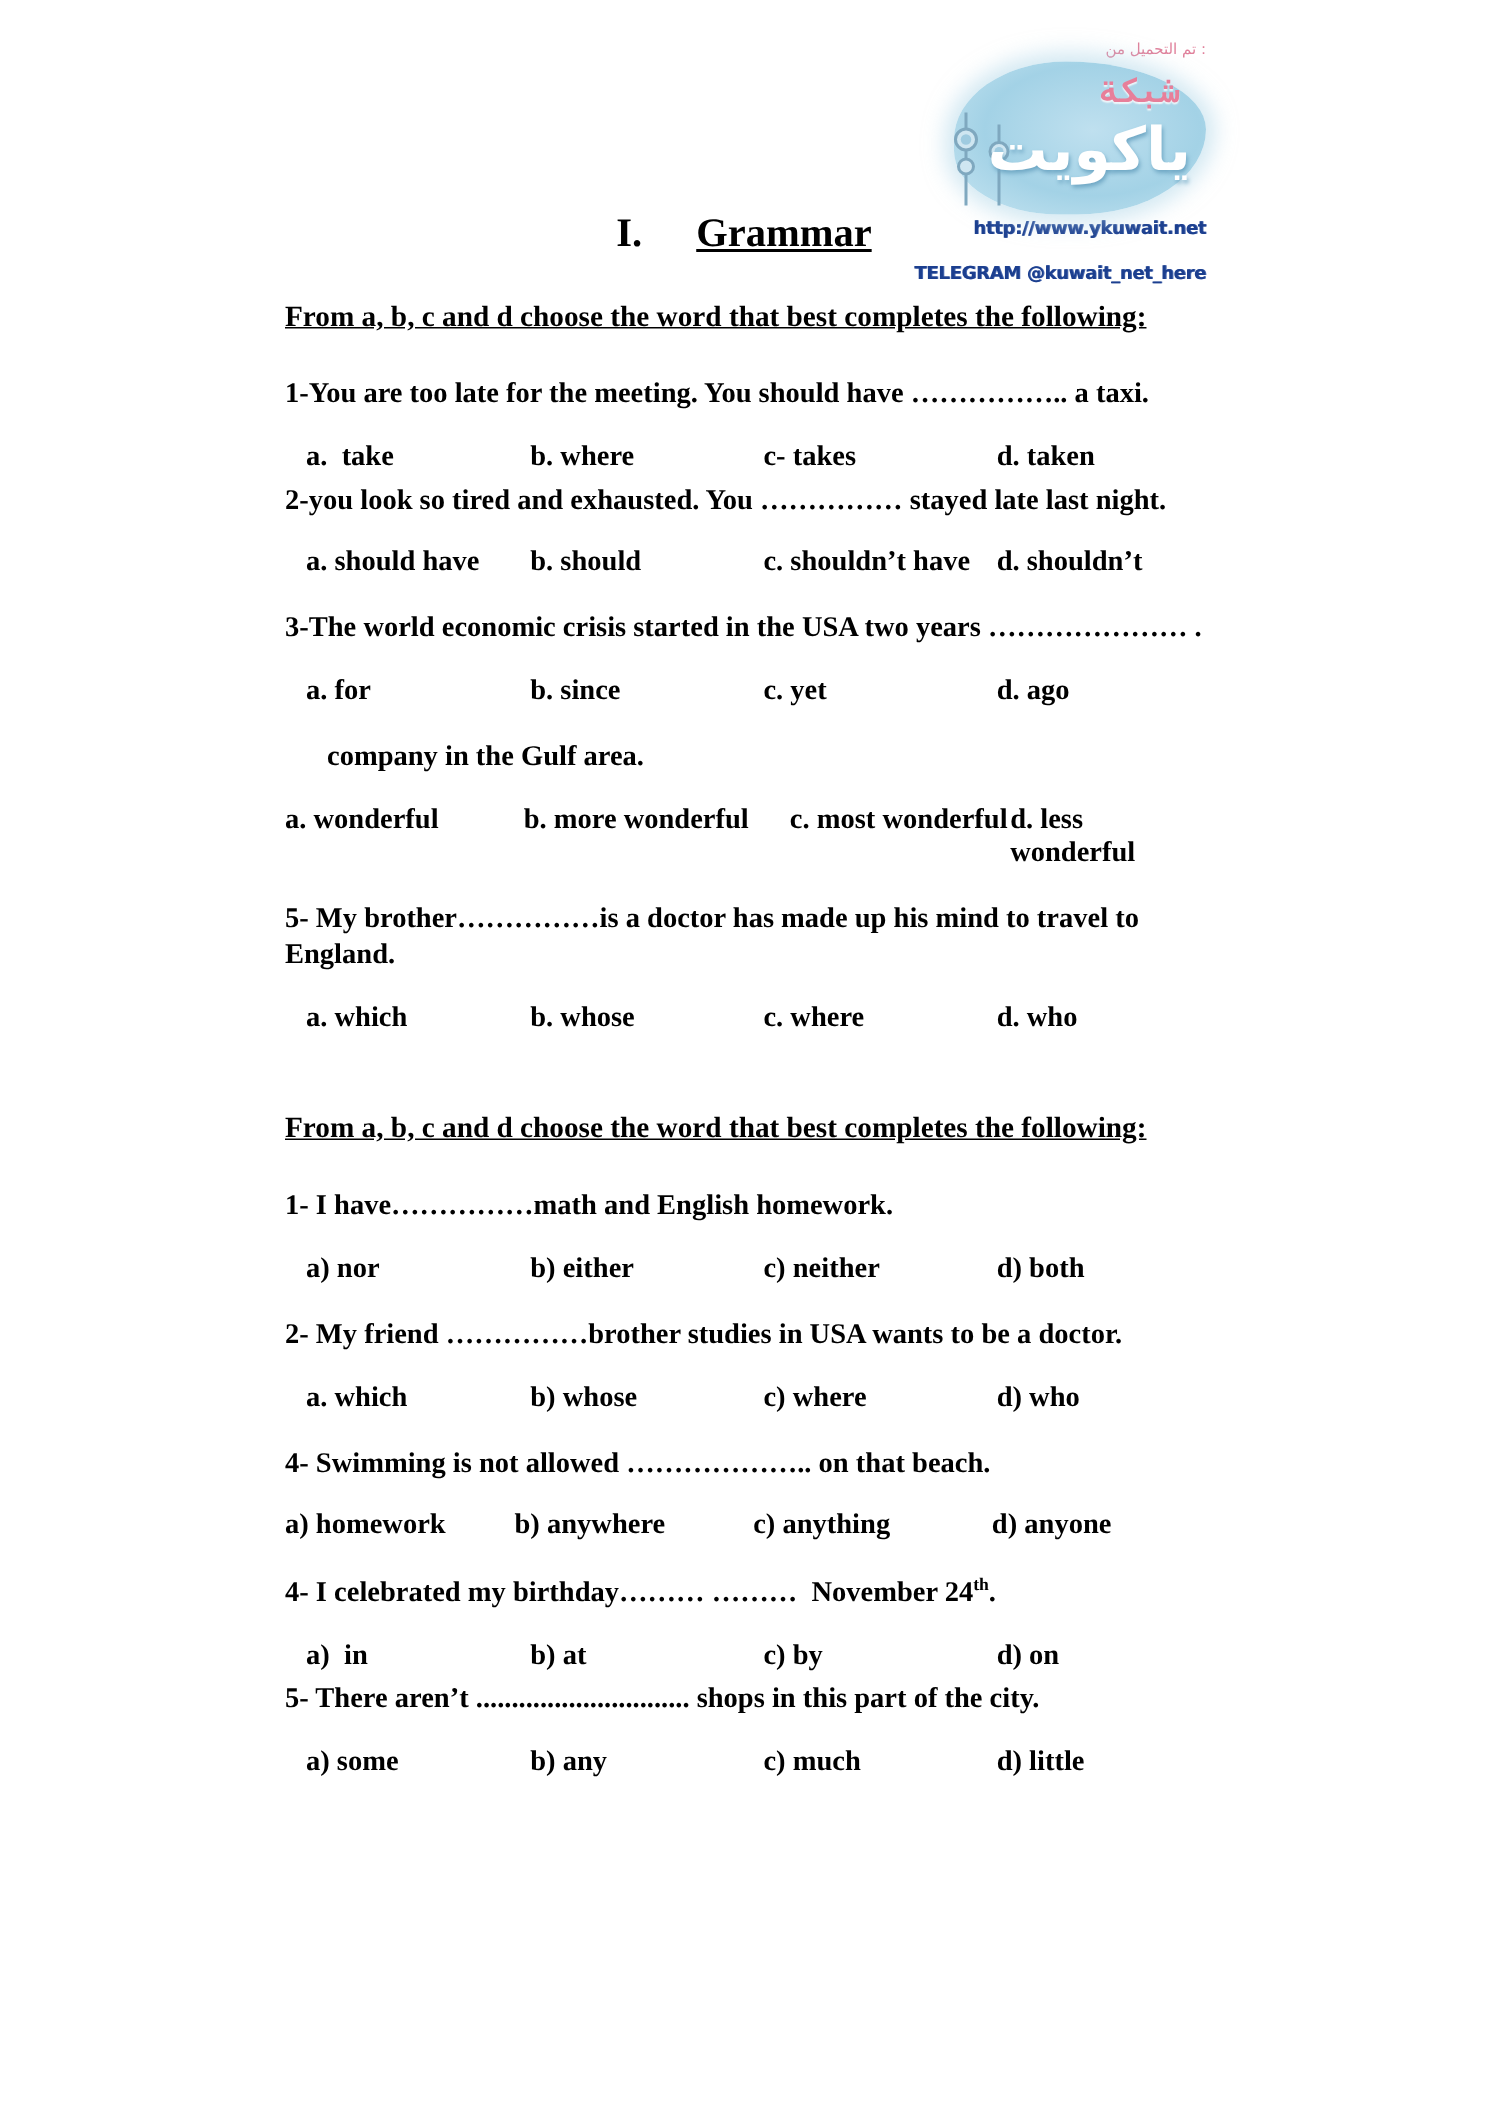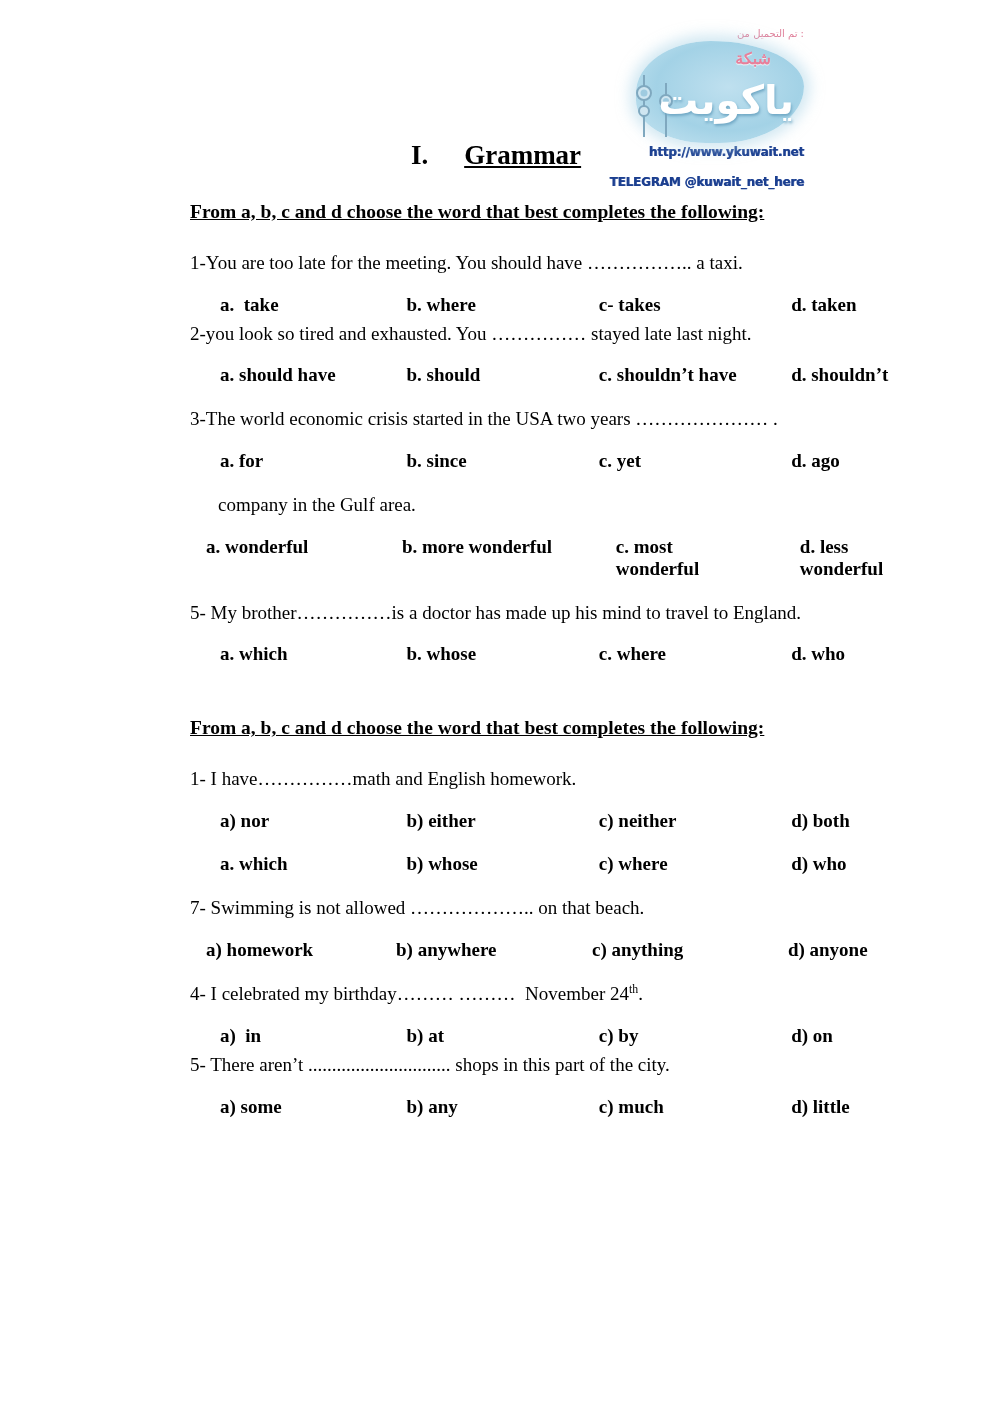--- a/index.html
+++ b/index.html
@@ -35,23 +35,23 @@
     width: 168px;
     height: 102px;
     margin-left: auto;
     background: radial-gradient(ellipse at 55% 45%, #bfe0ef 0%, #a3d2e6 55%, #c9e6f2 100%);
     border-radius: 48% 60% 55% 45% / 55% 48% 60% 45%;
     box-shadow: 0 0 14px 6px rgba(173, 214, 232, 0.55);
   }
   .logo-ar-top {
     position: absolute;
     top: 8px;
-    right: 33px;
-    font-family: Liberation Serif, serif;
-    font-size: 16px;
+    right: 18px;
+    font-family: Liberation Mono, monospace;
+    font-size: 22px;
     font-weight: bold;
     color: #e77f9a;
     text-shadow: 0 1px 1px rgba(255,255,255,0.8);
   }
   .logo-ar-main {
     position: absolute;
     top: 36px;
     right: 10px;
     font-family: "DejaVu Sans", sans-serif;
     font-size: 40px;
@@ -94,29 +94,29 @@
     margin: 0 0 28px 0;
   }
   .section-2 { margin-top: 52px; }
 
   .question { margin: 0; }
   .question.tight { margin-top: -15px; }
   .q-text {
     margin: 0 0 18px 0;
     line-height: 1.3;
     white-space: pre-wrap;
+    font-weight: bold;
   }
   .q-text.cont { margin-left: 28px; }
   .q-options {
     display: grid;
     grid-template-columns: 25% 26% 26% 23%;
     padding-left: 14px;
     font-weight: bold;
-    margin: 0 0 21px 16px;
-    gap: 41px;
+    margin: 0 0 21px 0;
   }
   .opt { white-space: pre-wrap; }
   sup { font-size: 0.62em; }
 </style>
 </head>
 <body>
 
 <div class="page">
 
   <div class="logo">
@@ -207,30 +207,31 @@
       <p class="q-text">1- I have……………math and English homework.</p>
       <div class="q-options">
         <span class="opt">a) nor</span>
         <span class="opt">b) either</span>
         <span class="opt">c) neither</span>
         <span class="opt">d) both</span>
       </div>
     </div>
 
     <div class="question">
+      <p class="q-text">2- My friend ……………brother studies in USA wants to be a doctor.</p>
       <div class="q-options">
         <span class="opt">a. which</span>
         <span class="opt">b) whose</span>
         <span class="opt">c) where</span>
         <span class="opt">d) who</span>
       </div>
     </div>
 
     <div class="question">
-      <p class="q-text">7- Swimming is not allowed ……………….. on that beach.</p>
+      <p class="q-text">4- Swimming is not allowed ……………….. on that beach.</p>
       <div class="q-options" style="padding-left:0;">
         <span class="opt">a) homework</span>
         <span class="opt">b) anywhere</span>
         <span class="opt">c) anything</span>
         <span class="opt">d) anyone</span>
       </div>
     </div>
 
     <div class="question">
       <p class="q-text"><span>4- I celebrated my birthday……… ………  November 24</span><sup>th</sup><span>.</span></p>

